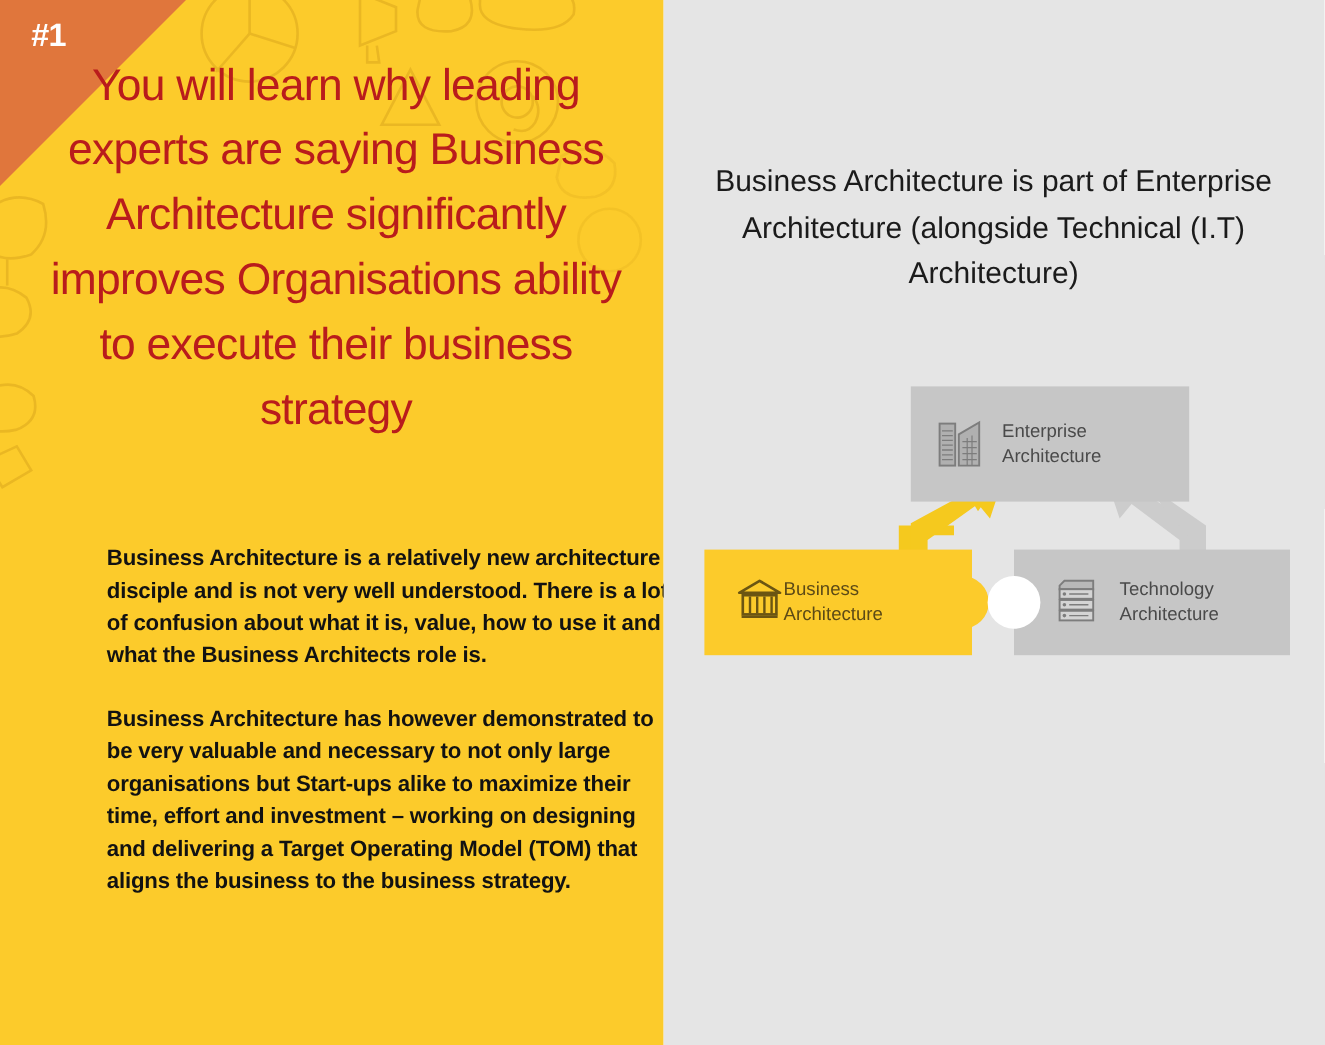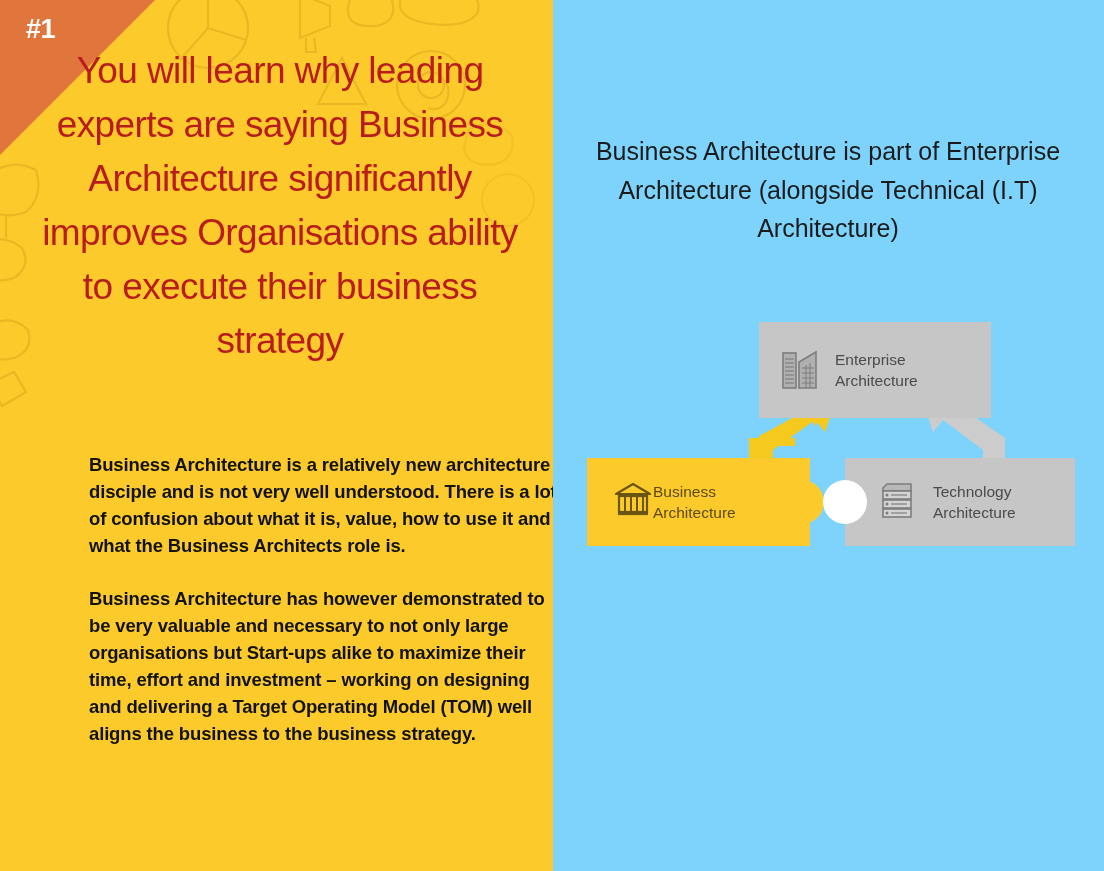--- a/index.html
+++ b/index.html
@@ -86,21 +86,21 @@
     margin-bottom: 0;
   }
 
   
   .right-panel {
     position: absolute;
     left: 553px;
     top: 0;
     width: 551px;
     height: 871px;
-    background: #7dd3fc;
+    background: #e5e5e5;
   }
   .right-heading {
     position: absolute;
     left: 35px;
     top: 132px;
     width: 480px;
     text-align: center;
     font-size: 25px;
     line-height: 38.5px;
     color: #1b1b1b;
@@ -272,21 +272,21 @@
       </g>
     </svg>
 
     <div class="corner-flag"></div>
     <div class="corner-number">#1</div>
 
     <div class="headline">You will learn why leading experts are saying Business Architecture significantly improves Organisations ability to execute their business strategy</div>
 
     <div class="body-text">
       <p>Business Architecture is a relatively new architecture disciple and is not very well understood. There is a lot of confusion about what it is, value, how to use it and what the Business Architects role is.</p>
-      <p>Business Architecture has however demonstrated to be very valuable and necessary to not only large organisations but Start-ups alike to maximize their time, effort and investment – working on designing and delivering a Target Operating Model (TOM) well aligns the business to the business strategy.</p>
+      <p>Business Architecture has however demonstrated to be very valuable and necessary to not only large organisations but Start-ups alike to maximize their time, effort and investment – working on designing and delivering a Target Operating Model (TOM) that aligns the business to the business strategy.</p>
     </div>
   </div>
 
   <div class="right-panel">
 
     <div class="right-heading">Business Architecture is part of Enterprise Architecture (alongside Technical (I.T) Architecture)</div>
 
     <div class="diagram">
 
       <svg class="arrow-svg" viewBox="0 0 530 255" xmlns="http://www.w3.org/2000/svg">

